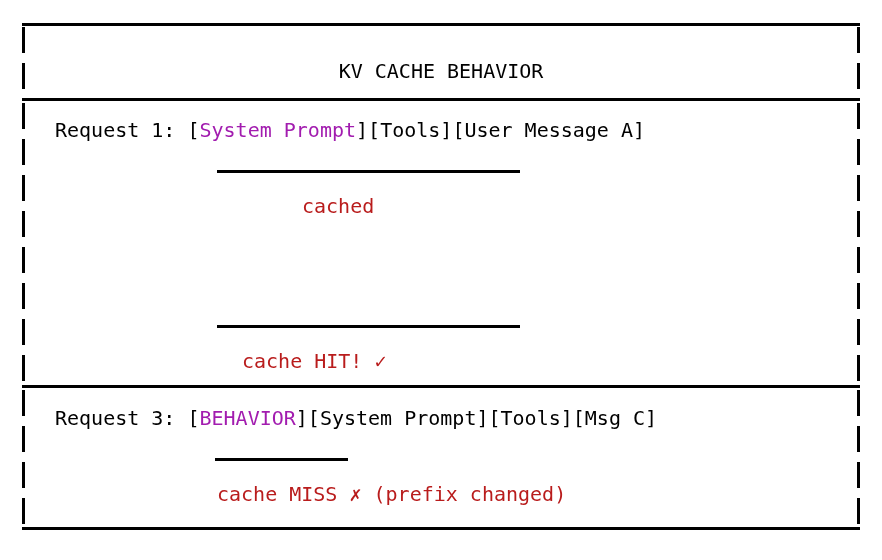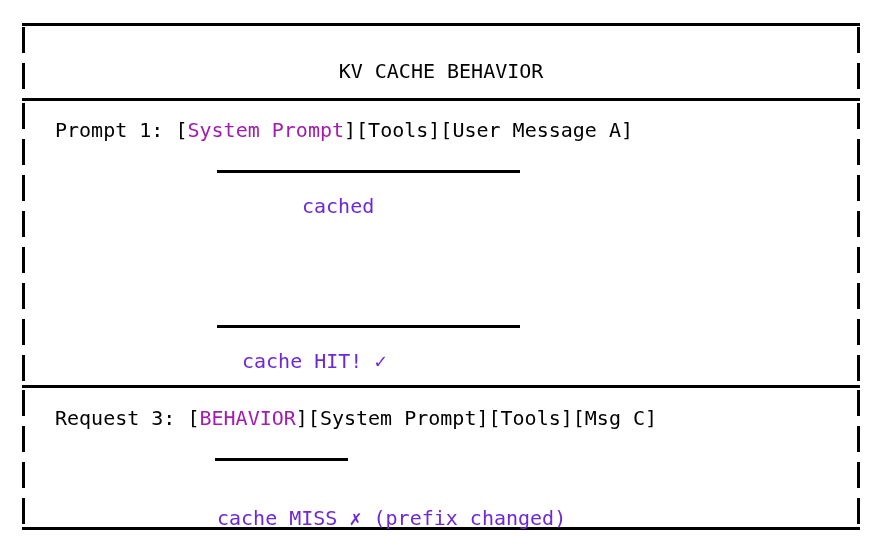--- a/index.html
+++ b/index.html
@@ -89,21 +89,21 @@
     position: absolute;
     height: 3px;
     background: #000000;
   }
 
   .caption {
     position: absolute;
     white-space: pre;
     font-size: 20px;
     line-height: 20px;
-    color: #6d28d9;
+    color: #b91c1c;
   }
 </style>
 </head>
 <body>
 
 <div id="stage">
 
   <div class="frame">
 
     <div class="hrule top"></div>
@@ -139,25 +139,25 @@
         <div class="vseg" style="top: 296px; height: 26px;"></div>
         <div class="vseg" style="top: 332px; height: 26px;"></div>
         <div class="vseg" style="top: 367px; height: 26px;"></div>
         <div class="vseg" style="top: 403px; height: 26px;"></div>
         <div class="vseg" style="top: 439px; height: 26px;"></div>
         <div class="vseg" style="top: 475px; height: 26px;"></div>
       </div>
 
     <div class="title">KV CACHE BEHAVIOR</div>
 
-    <div class="row" style="top:97px; left:33px;"><span>Prompt 1: </span><span>[</span><span class="accent">System Prompt</span><span>][Tools][User Message A]</span></div>
+    <div class="row" style="top:97px; left:33px;"><span>Request 1: </span><span>[</span><span class="accent">System Prompt</span><span>][Tools][User Message A]</span></div>
     <div class="ubar" style="top:147px; left:195px; width:303px;"></div>
     <div class="caption" style="top:173px; left:280px;">cached</div>
 
     <div class="ubar" style="top:302px; left:195px; width:303px;"></div>
     <div class="caption" style="top:328px; left:220px;">cache HIT! ✓</div>
 
     <div class="row" style="top:385px; left:33px;"><span>Request 3: </span><span>[</span><span class="accent">BEHAVIOR</span><span>][System Prompt][Tools][Msg C]</span></div>
     <div class="ubar" style="top:435px; left:193px; width:133px;"></div>
-    <div class="caption" style="top:461px; left:195px;margin-top:24px;">cache MISS ✗ (prefix changed)</div>
+    <div class="caption" style="top:461px; left:195px;">cache MISS ✗ (prefix changed)</div>
 
   </div>
 </div>
 
 </body></html>

